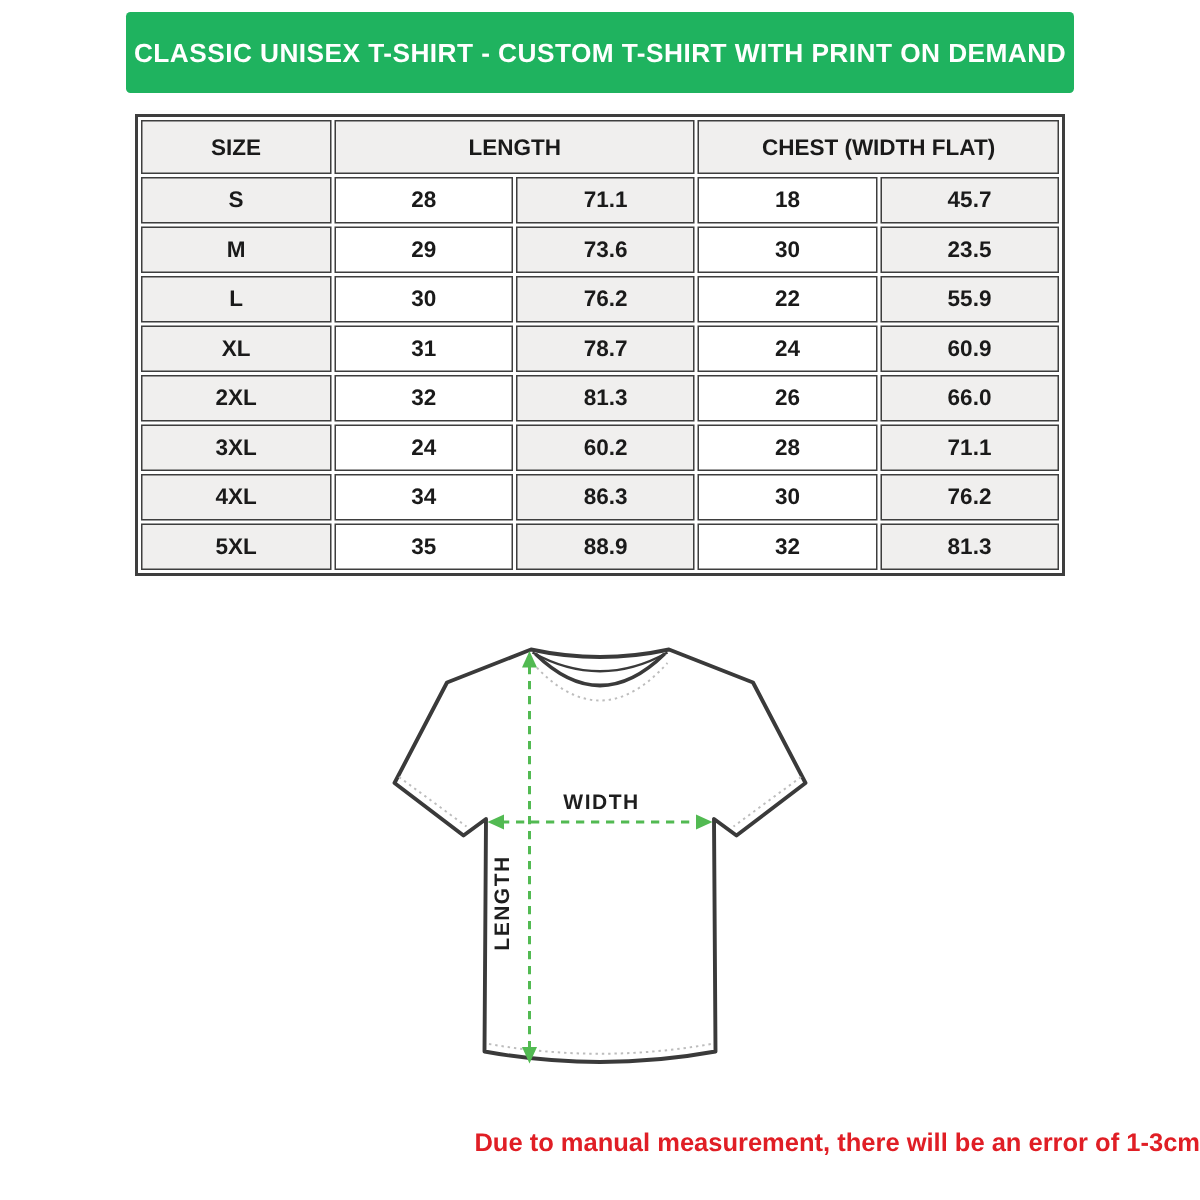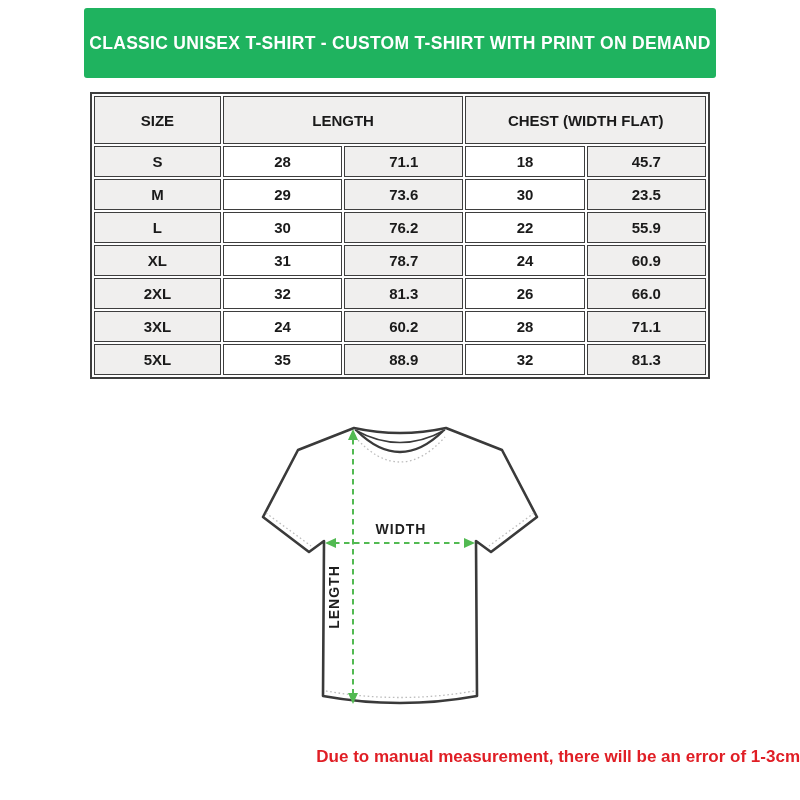--- a/index.html
+++ b/index.html
@@ -11,21 +11,21 @@
   .page {
     width: 800px;
     height: 800px;
     background: #ffffff;
     overflow: hidden;
   }
 
   
   .banner {
     width: 632px;
-    height: 70px;
+    height: 54px;
     margin: 8px auto 0 auto;
     background: #1fb35f;
     border-radius: 3px;
     display: flex;
     align-items: center;
     justify-content: center;
   }
   .banner-text {
     color: #ffffff;
     font-size: 17.5px;
@@ -47,21 +47,21 @@
   table.size-chart td {
     border: 1px solid #3e3e3e;
     text-align: center;
     vertical-align: middle;
     font-size: 15px;
     font-weight: 700;
     color: #1a1a1a;
     height: 31px;
     background: #ffffff;
   }
-  table.size-chart tr.head td { height: 48px; margin-left: 36px; }
+  table.size-chart tr.head td { height: 36px; margin-left: 36px; }
   table.size-chart td.shade { background: #f0efee; }
   table.size-chart col.c-size  { width: 21%; }
   table.size-chart col.c-other { width: 19.75%; }
 
   
   .diagram-wrap {
     width: 300px;
     margin: 34px auto 0 auto;
   }
   .diagram-wrap svg { display: block; }
@@ -132,20 +132,27 @@
         <td class="shade">81.3</td>
         <td>26</td>
         <td class="shade">66.0</td>
       </tr>
       <tr>
         <td class="shade">3XL</td>
         <td>24</td>
         <td class="shade">60.2</td>
         <td>28</td>
         <td class="shade">71.1</td>
+      </tr>
+      <tr>
+        <td class="shade">4XL</td>
+        <td>34</td>
+        <td class="shade">86.3</td>
+        <td>30</td>
+        <td class="shade">76.2</td>
       </tr>
       <tr>
         <td class="shade">5XL</td>
         <td>35</td>
         <td class="shade">88.9</td>
         <td>32</td>
         <td class="shade">81.3</td>
       </tr>
     </tbody>
   </table>

